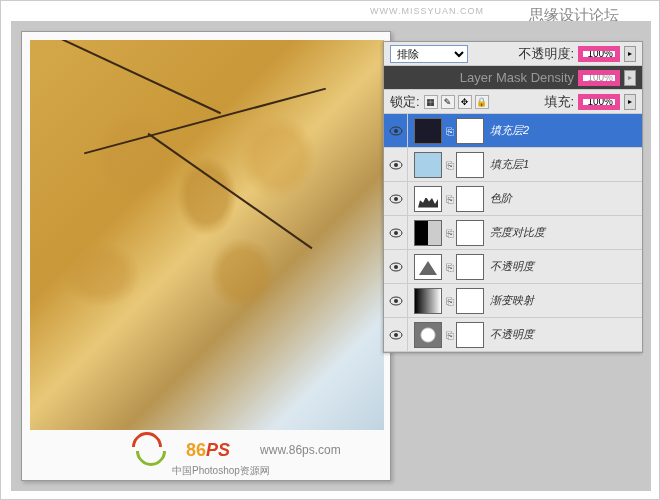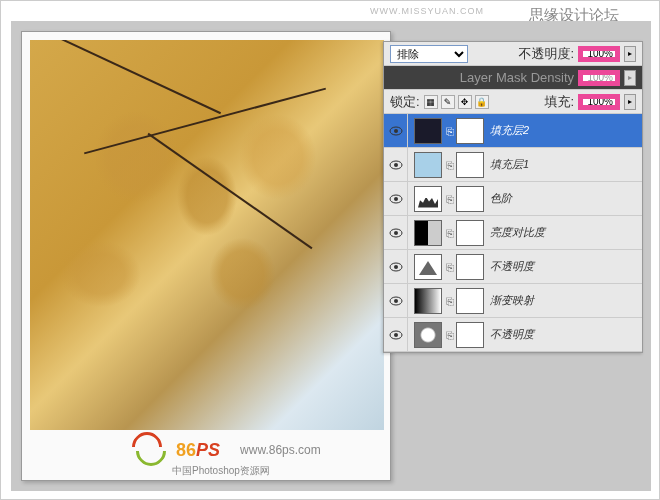--- a/index.html
+++ b/index.html
@@ -7,21 +7,21 @@
 .header-text { position: absolute; top: 5px; right: 40px; font-size: 15px; color: #888; }
 .header-url { position: absolute; top: 5px; right: 175px; font-size: 9px; color: #bbb; letter-spacing: 1px; }
 .canvas-area { position: absolute; top: 20px; left: 10px; width: 640px; height: 470px; background: #c8c8c8; }
 .canvas-frame { position: absolute; top: 10px; left: 10px; width: 370px; height: 450px; background: #fafafa; border: 1px solid #999; box-shadow: 2px 2px 4px rgba(0,0,0,0.2); }
 .image-content { position: absolute; top: 8px; left: 8px; width: 354px; height: 390px; background: linear-gradient(135deg, #d4a84a 0%, #c99838 35%, #e8c878 50%, #b89550 65%, #dce8f0 85%, #c0d4e0 100%); overflow: hidden; }
 .leaf-pattern { position: absolute; width: 100%; height: 100%; background: radial-gradient(ellipse at 30% 30%, rgba(200,150,60,0.6) 8%, transparent 12%), radial-gradient(ellipse at 50% 40%, rgba(190,140,50,0.6) 8%, transparent 12%), radial-gradient(ellipse at 70% 30%, rgba(210,160,70,0.5) 7%, transparent 11%), radial-gradient(ellipse at 20% 60%, rgba(200,150,60,0.5) 6%, transparent 10%), radial-gradient(ellipse at 60% 60%, rgba(190,140,50,0.5) 7%, transparent 11%); }
 .branch { position: absolute; background: #3a2818; }
 .b1 { top: 30px; left: 0; width: 200px; height: 2px; transform: rotate(25deg); }
 .b2 { top: 80px; left: 50px; width: 250px; height: 2px; transform: rotate(-15deg); }
 .b3 { top: 150px; left: 100px; width: 200px; height: 2px; transform: rotate(35deg); }
-.logo-area { position: absolute; bottom: 12px; left: 110px; display: flex; align-items: center; gap: 8px; }
+.logo-area { position: absolute; bottom: 12px; left: 110px; display: flex; align-items: center; gap: 18px; }
 .logo-swirl { width: 36px; height: 36px; position: relative; }
 .swirl-red { position: absolute; width: 30px; height: 30px; border: 3px solid #d84020; border-bottom-color: transparent; border-right-color: transparent; border-radius: 50%; transform: rotate(45deg); }
 .swirl-green { position: absolute; width: 30px; height: 30px; top: 4px; left: 4px; border: 3px solid #8ab830; border-top-color: transparent; border-left-color: transparent; border-radius: 50%; transform: rotate(45deg); }
 .logo-text { font-size: 18px; font-weight: bold; }
 .logo-86 { color: #f0a020; }
 .logo-ps { color: #d84020; font-style: italic; }
 .logo-url { font-size: 12px; color: #888; margin-left: 12px; }
 .logo-sub { position: absolute; bottom: 2px; left: 150px; font-size: 10px; color: #888; }
 .layers-panel { position: absolute; top: 20px; right: 8px; width: 260px; background: #e8e8e8; border: 1px solid #999; box-shadow: -1px 1px 3px rgba(0,0,0,0.2); }
 .panel-row { display: flex; align-items: center; height: 24px; padding: 2px 6px; border-bottom: 1px solid #ccc; gap: 4px; }

